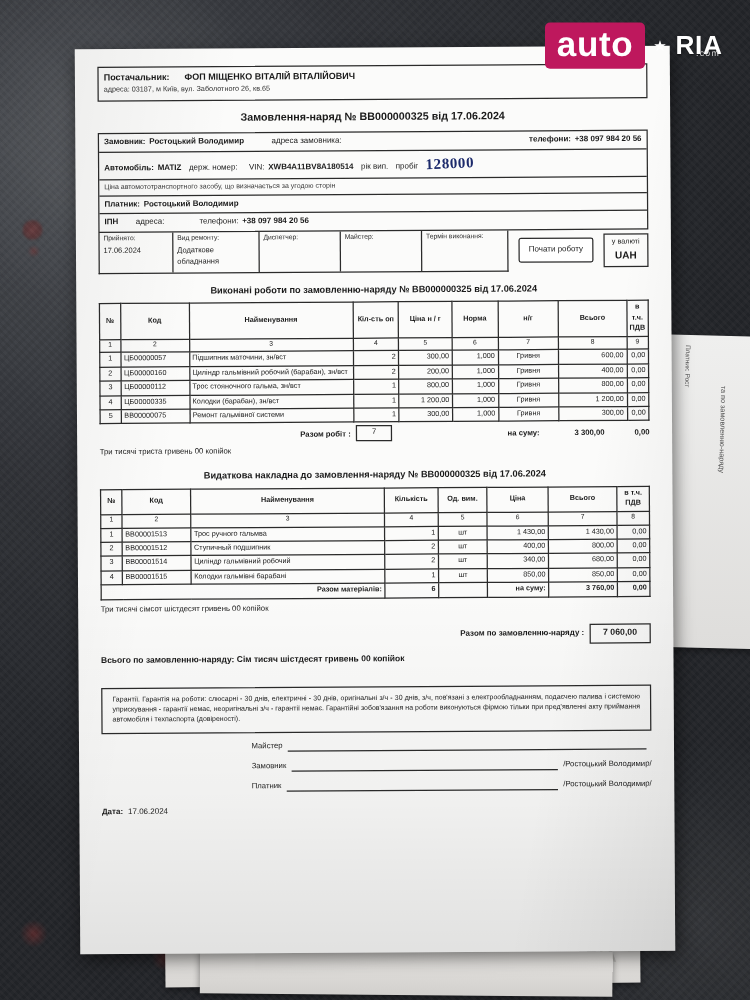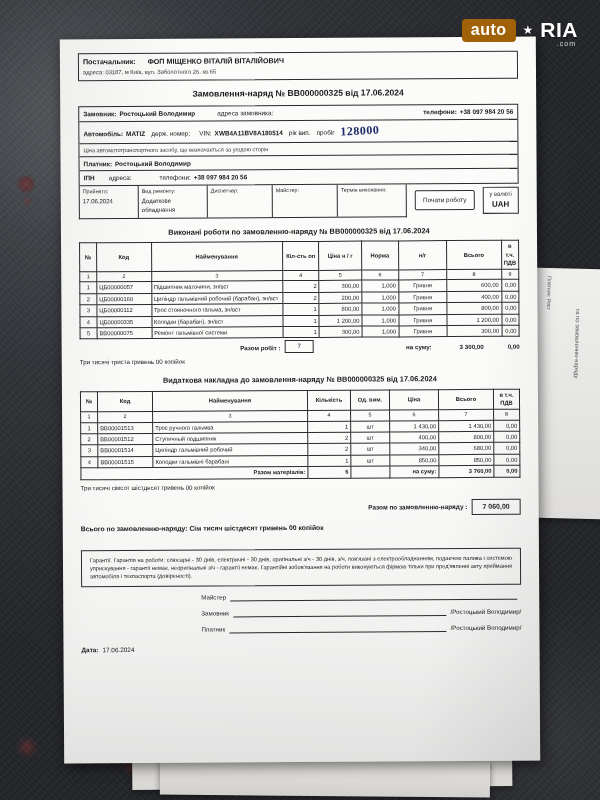--- a/index.html
+++ b/index.html
@@ -31,21 +31,21 @@
   .cg1{left:-90px;top:-60px;}
   .cg2{right:-110px;bottom:-90px;}
 
   
   #watermark{
     position:absolute;top:18px;right:22px;
     display:flex;align-items:center;gap:6px;
     z-index:40;
   }
   #watermark .wm-auto{
-    background:#a16207;color:#fff;font-weight:bold;font-size:16px;
+    background:#be185d;color:#fff;font-weight:bold;font-size:28px;
     padding:2px 9px 3px 9px;border-radius:4px;letter-spacing:.5px;
   }
   #watermark .wm-ria{
     color:#fff;font-weight:bold;font-size:21px;letter-spacing:.5px;
     text-shadow:0 1px 2px rgba(0,0,0,.6);
   }
   #watermark .wm-star{
     color:#fff;font-size:12px;margin:0 1px;
   }
   #watermark .wm-com{

